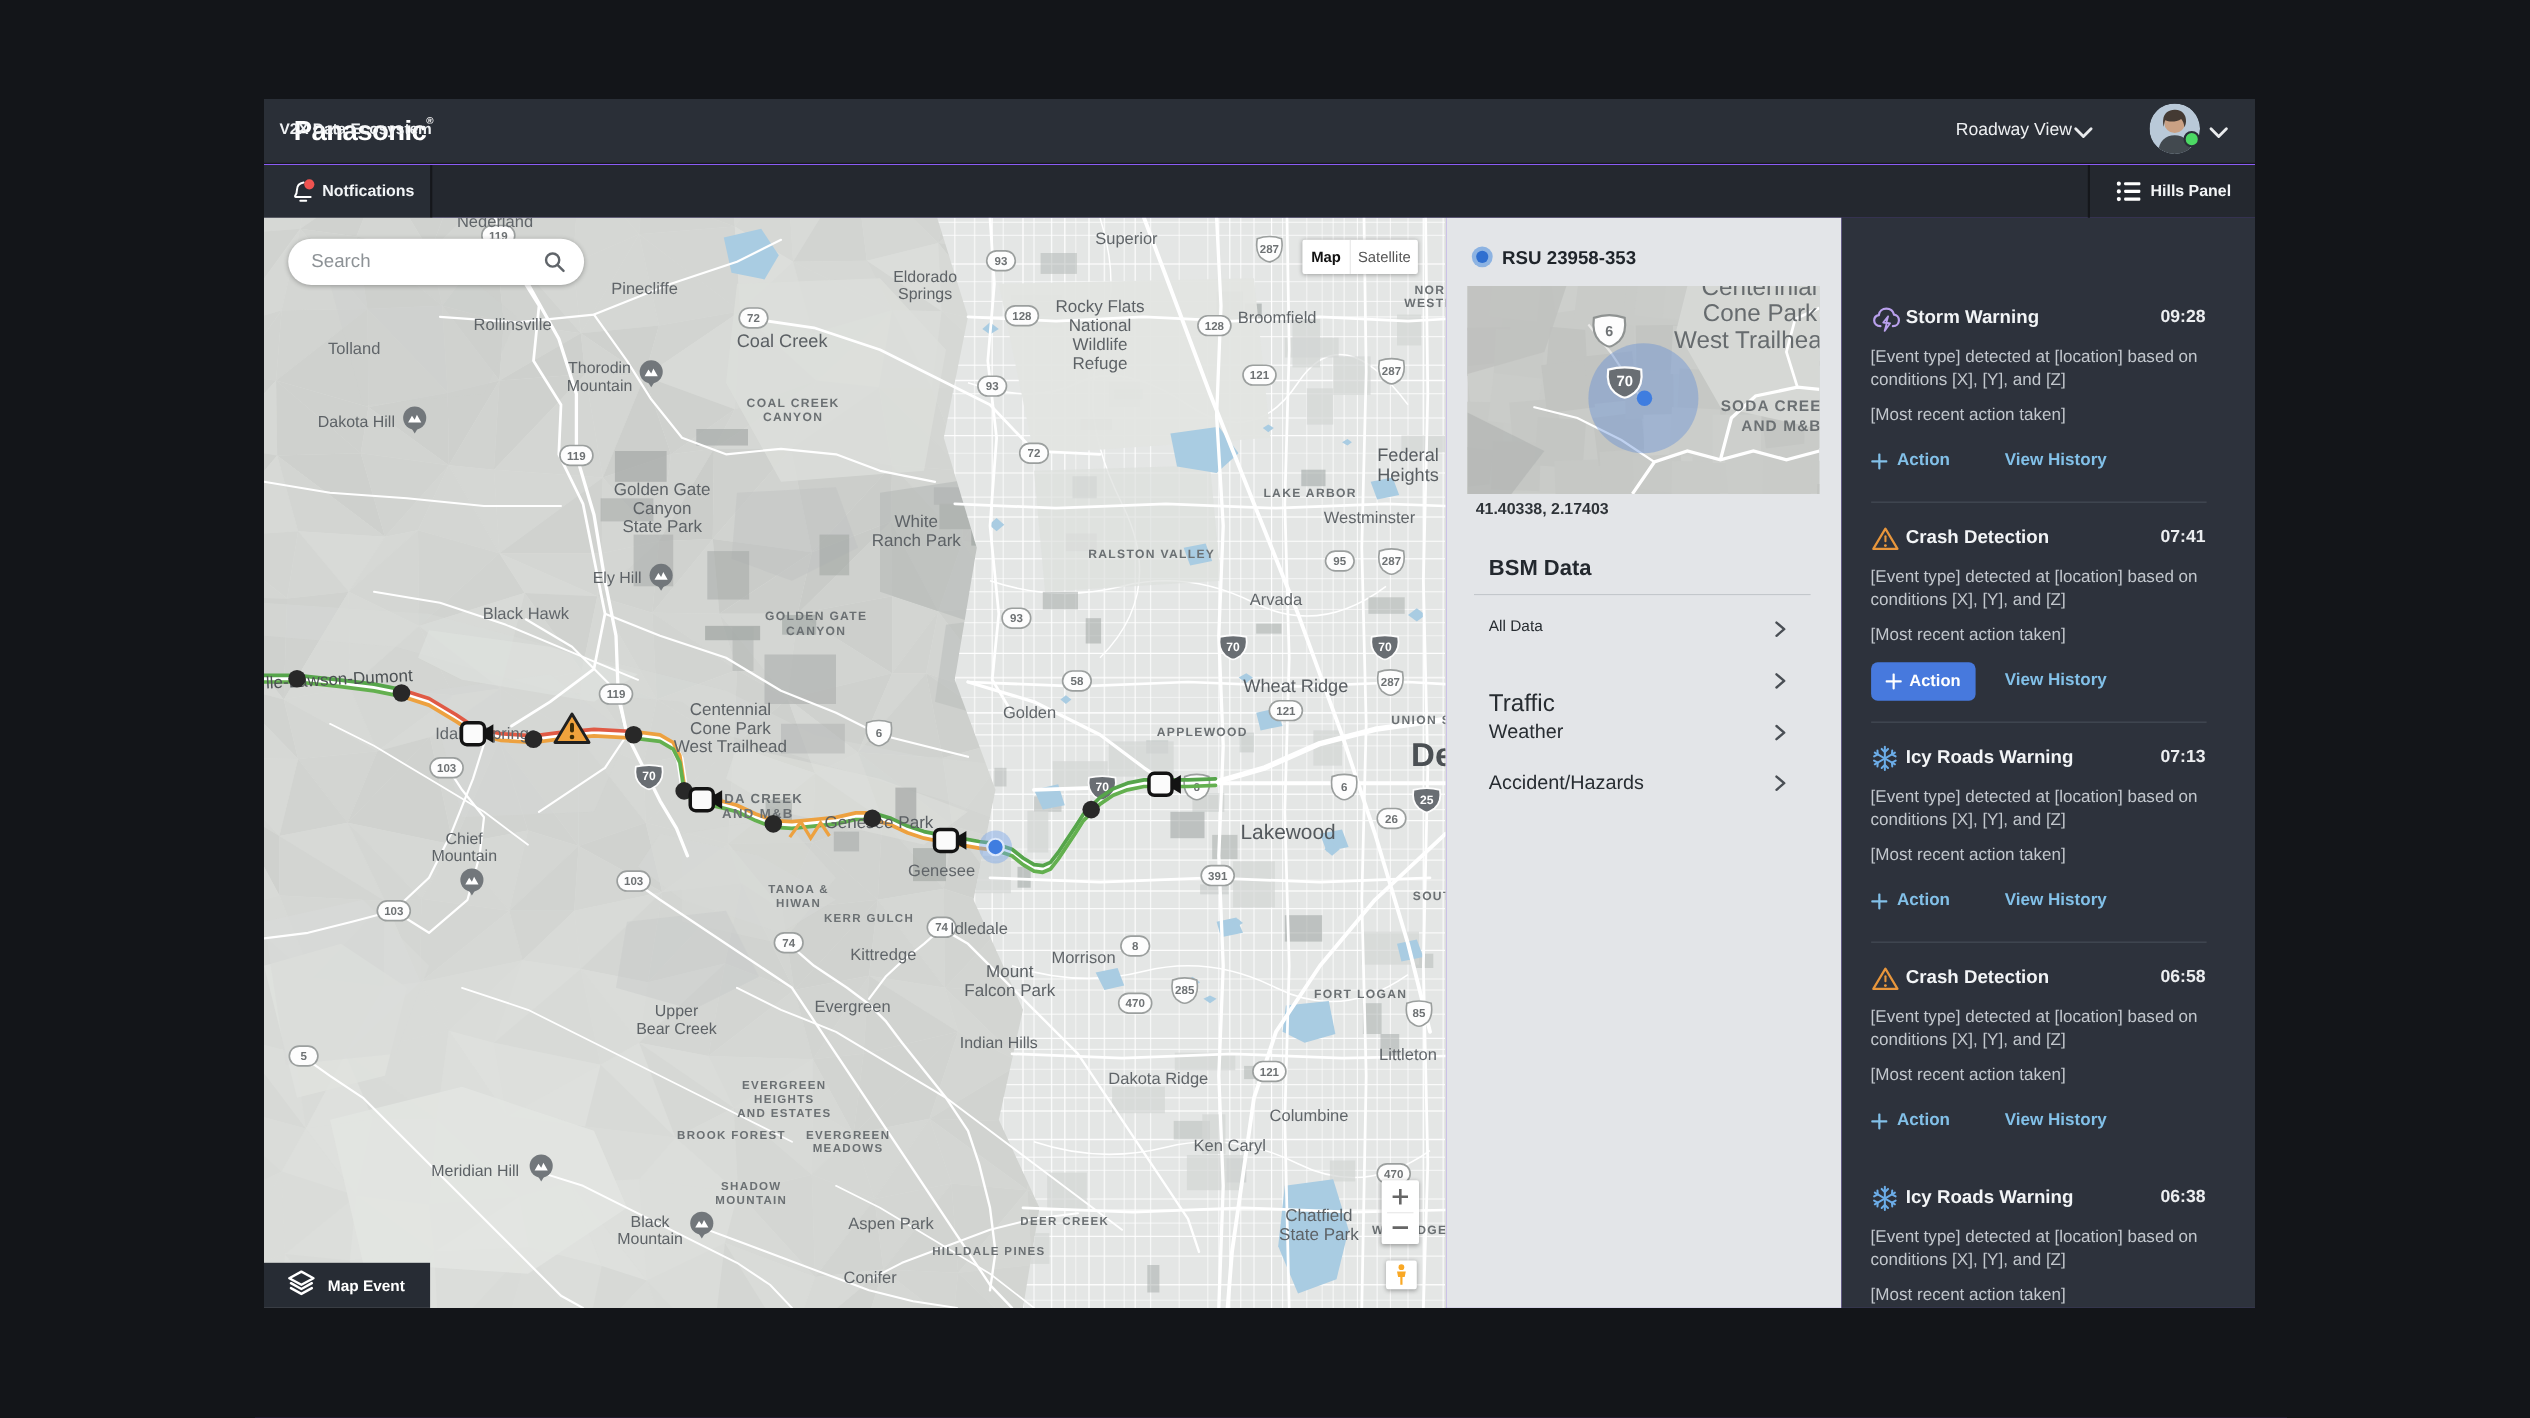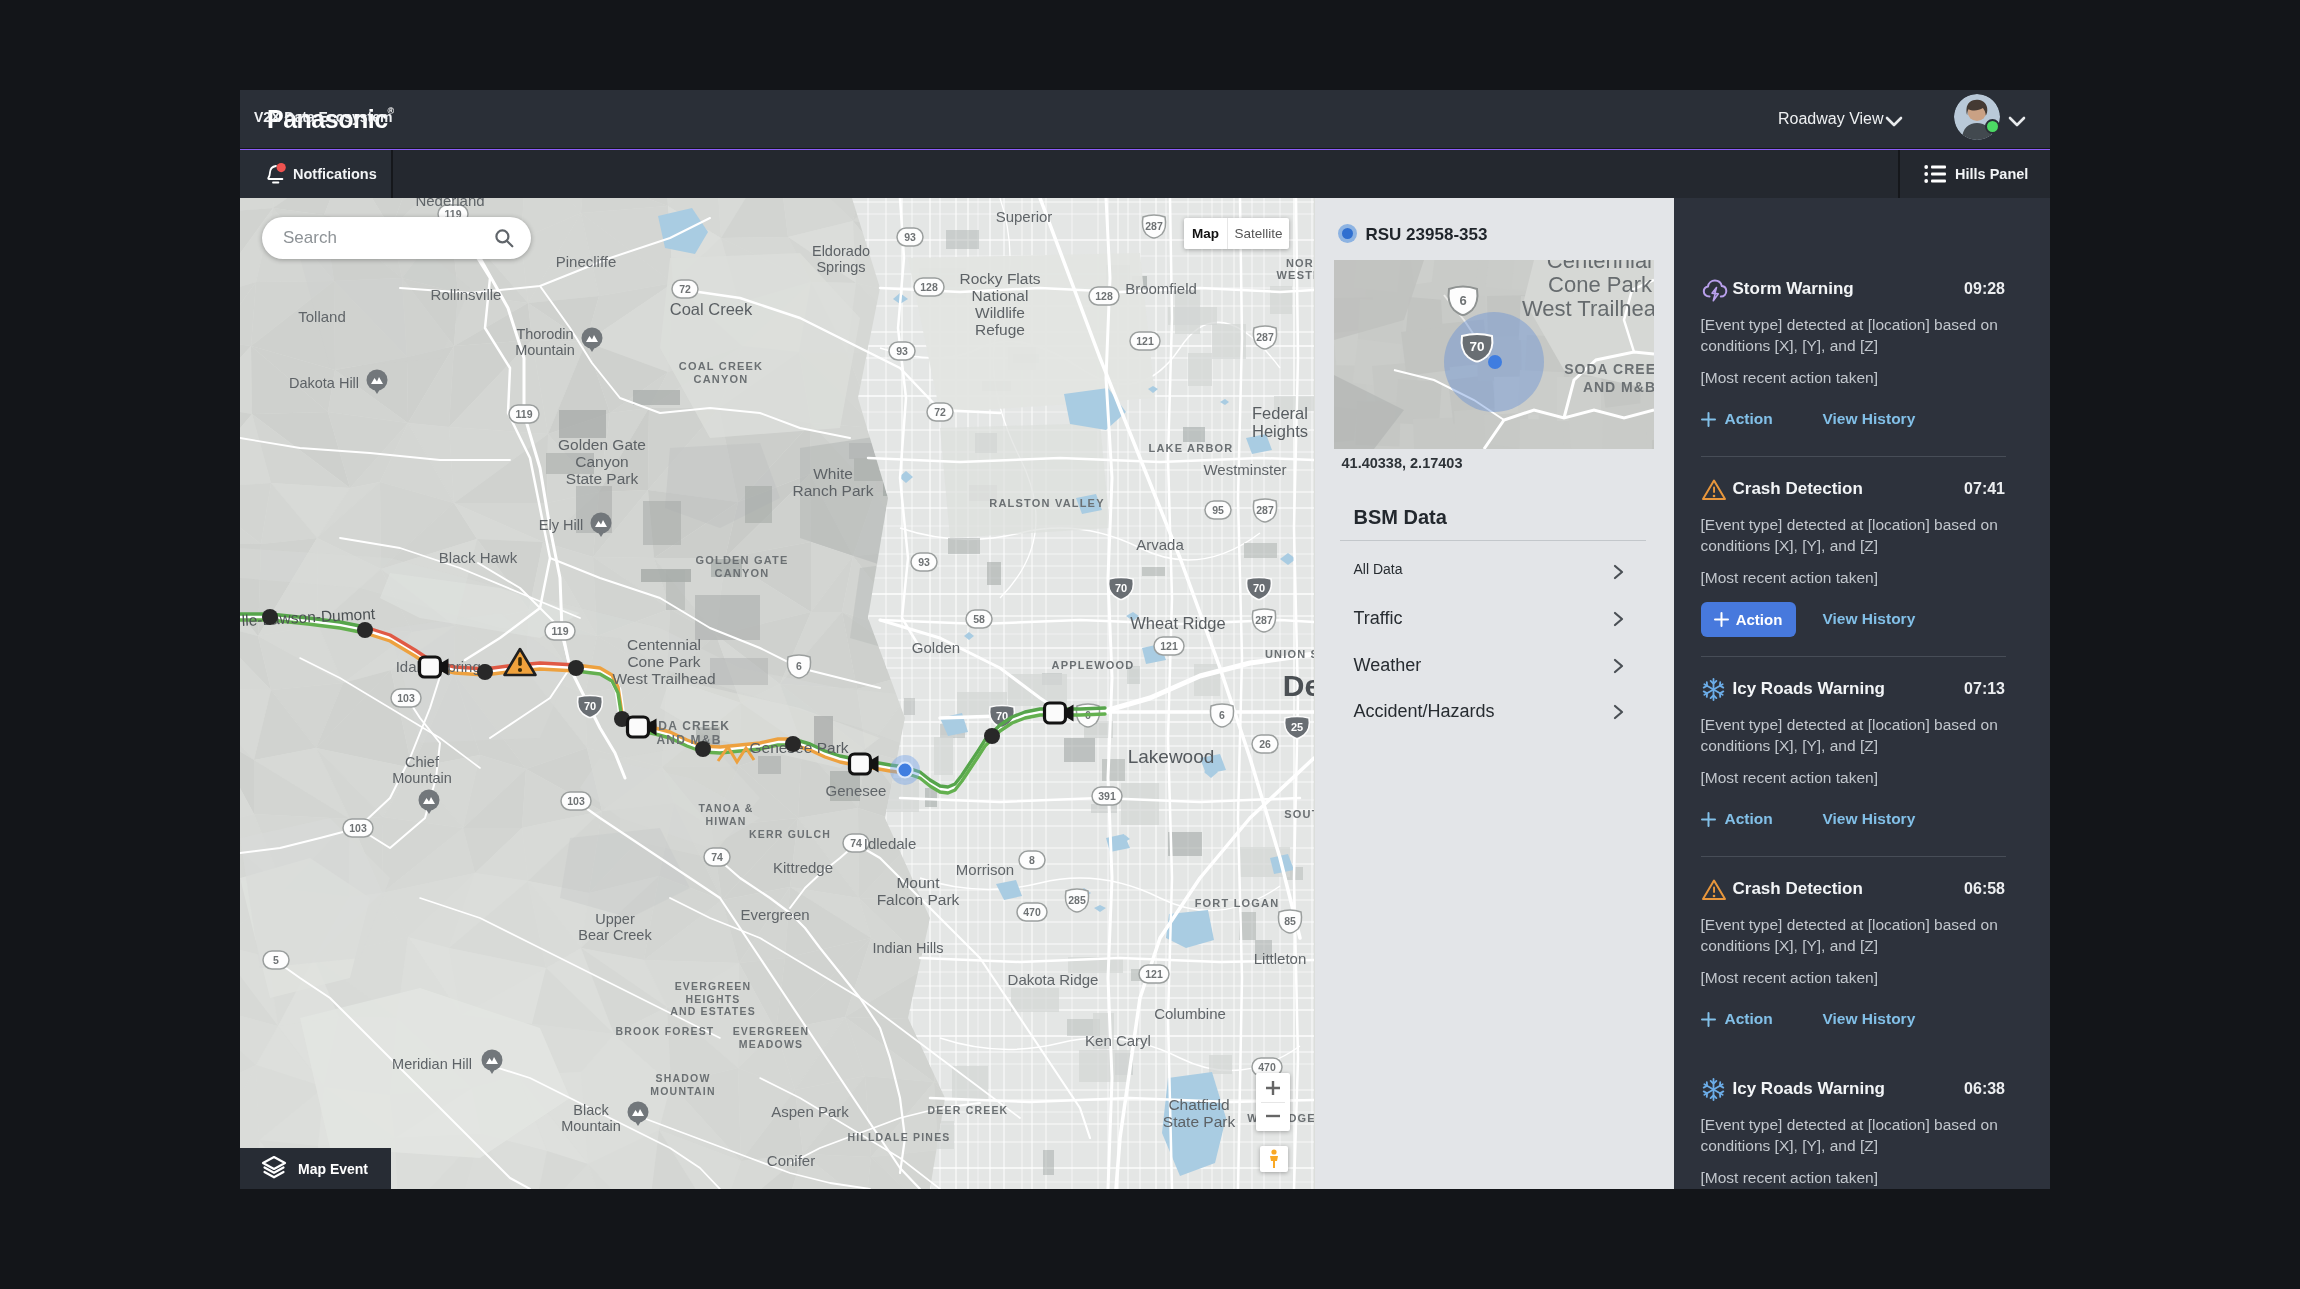--- a/index.html
+++ b/index.html
@@ -1303,21 +1303,21 @@
           <text x="318" y="8" text-anchor="end" font-size="22" fill="#666b6e">Centennial</text>
           <text x="318" y="32" text-anchor="end" font-size="22" fill="#666b6e">Cone Park</text>
           <text x="322" y="56" text-anchor="end" font-size="22" fill="#666b6e">West Trailhea</text>
           <text x="322" y="114" text-anchor="end" font-size="14" font-weight="bold" fill="#6b7073" letter-spacing="1">SODA CREE</text>
           <text x="322" y="132" text-anchor="end" font-size="14" font-weight="bold" fill="#6b7073" letter-spacing="1">AND M&amp;B</text>
         </svg>
       <div style="position:absolute;left:27px;top:257px;font-size:14.5px;font-weight:bold;color:#2e3338">41.40338, 2.17403</div>
       <div style="position:absolute;left:39px;top:308px;font-size:20px;font-weight:bold;color:#23282e">BSM Data</div>
       <div style="position:absolute;left:25px;top:342px;width:306px;height:1px;background:#c3c7cb"></div>
       <div style="position:absolute;left:39px;top:363px;font-size:14px;color:#272c31">All Data</div>
-      <div style="position:absolute;left:39px;top:410px;font-size:18px;color:#272c31">Traffic</div>
+      <div style="position:absolute;left:39px;top:428px;font-size:22px;color:#272c31">Traffic</div>
       <div style="position:absolute;left:39px;top:457px;font-size:18px;color:#272c31">Weather</div>
       <div style="position:absolute;left:39px;top:503px;font-size:18px;color:#272c31">Accident/Hazards</div>
       <svg style="position:absolute;left:297px;top:366px" width="14" height="16" viewBox="0 0 14 16">
           <path d="M3 2 L10 8 L3 14" fill="none" stroke="#4a4f55" stroke-width="2.2" stroke-linecap="round" stroke-linejoin="round"></path>
         </svg>
       <svg style="position:absolute;left:297px;top:413px" width="14" height="16" viewBox="0 0 14 16">
           <path d="M3 2 L10 8 L3 14" fill="none" stroke="#4a4f55" stroke-width="2.2" stroke-linecap="round" stroke-linejoin="round"></path>
         </svg>
       <svg style="position:absolute;left:297px;top:460px" width="14" height="16" viewBox="0 0 14 16">
           <path d="M3 2 L10 8 L3 14" fill="none" stroke="#4a4f55" stroke-width="2.2" stroke-linecap="round" stroke-linejoin="round"></path>

